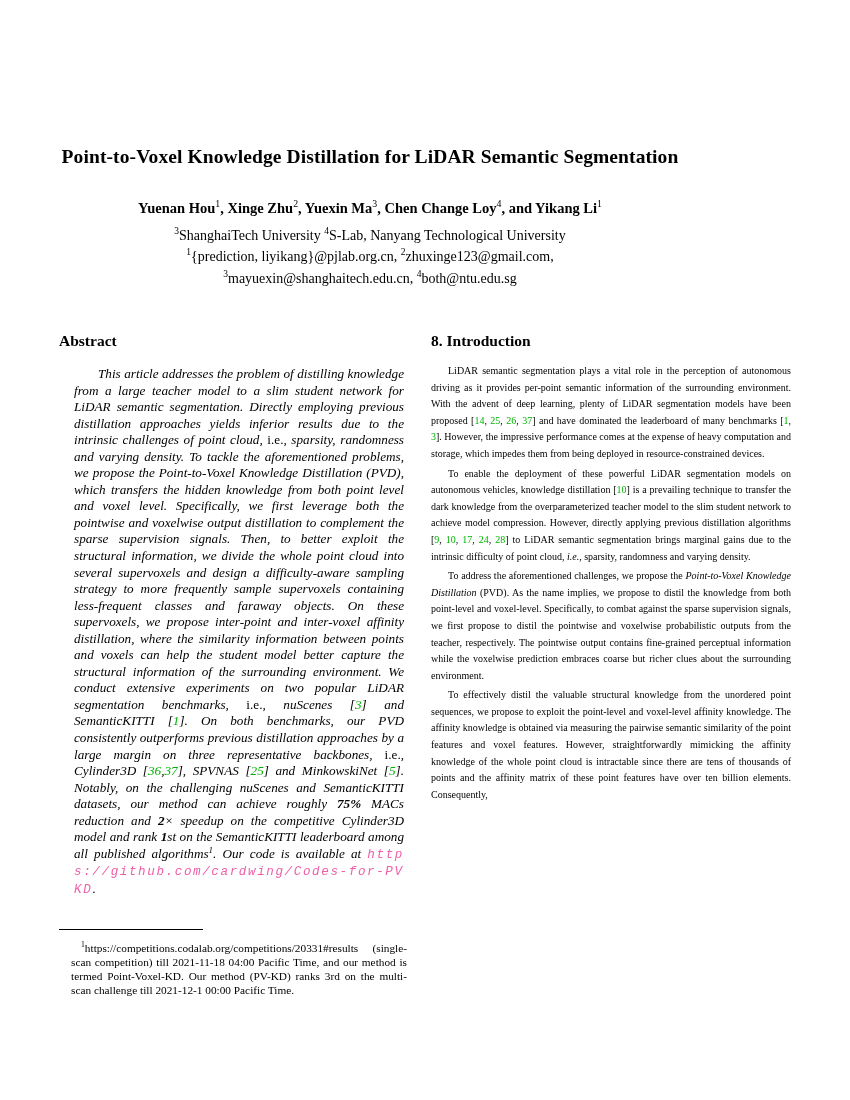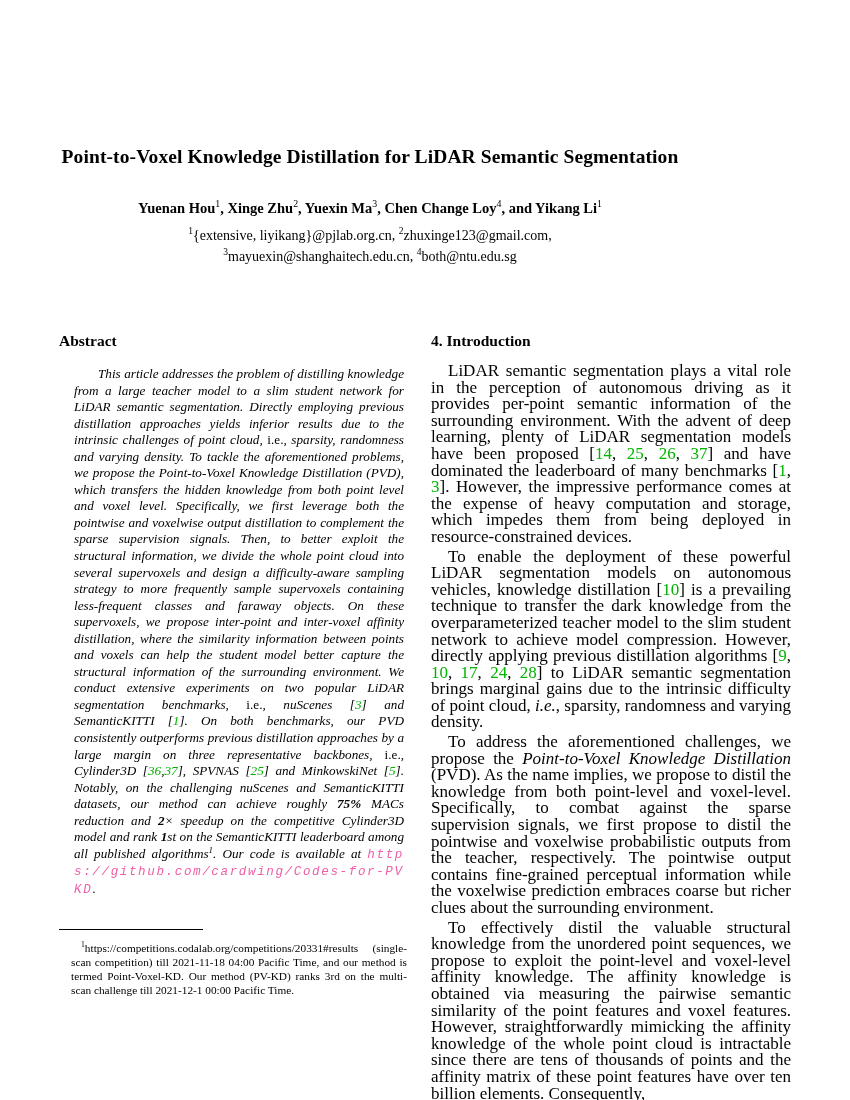--- a/index.html
+++ b/index.html
@@ -23,21 +23,21 @@
   .col-left  { position:absolute; left:59px;  top:332px; width:360px; }
   .col-right { position:absolute; left:431px; top:332px; width:360px; }
 
   .abstract-head { margin:0 0 16px 0; font-size:15.5px; font-weight:bold; }
   .abstract-body {
     margin:15px; font-style:italic; font-size:13.2px; line-height:16.55px;
     text-align:justify; text-indent:24px; hyphens:auto;
   }
   .section-head { margin:0 0 13px 0; font-size:15.5px; font-weight:bold; }
   .body-par {
-    margin:0 0 3px 0; font-size:17px; line-height:16.6px;
+    margin:0 0 3px 0; font-size:10px; line-height:16.6px;
     text-align:justify; text-indent:17px; hyphens:auto;
   }
 
   
   .sg-sup   { font-size:68%; vertical-align:super; line-height:0; }
   .sg-cite  { color:var(--cite); }
   .sg-url   { font-family:"Liberation Mono", monospace; color:var(--url);
               letter-spacing:1.6px; font-size:12.6px; word-break:break-all; }
   .sg-roman { font-style:normal; }
   .sg-it    { font-style:italic; }
@@ -49,31 +49,32 @@
   .footnote-text { margin:12px; font-size:11.3px; line-height:13.9px; text-align:justify; text-indent:10px; }
 </style>
 </head>
 <body>
 
 <div class="page">
 
   <header class="header">
     <h1 class="title">Point-to-Voxel Knowledge Distillation for LiDAR Semantic Segmentation</h1>
     <div class="authors"><span>Yuenan Hou</span><span class="sg-sup">1</span><span>, Xinge Zhu</span><span class="sg-sup">2</span><span>, Yuexin Ma</span><span class="sg-sup">3</span><span>, Chen Change Loy</span><span class="sg-sup">4</span><span>, and Yikang Li</span><span class="sg-sup">1</span></div>
-    <div class="header-line"><span class="sg-sup">1</span><span>{extensive, liyikang}@pjlab.org.cn, </span><span class="sg-sup">2</span><span>zhuxinge123@gmail.com,</span></div>
+    <div class="header-line"><span class="sg-sup">3</span><span>ShanghaiTech University </span><span class="sg-sup">4</span><span>S-Lab, Nanyang Technological University</span></div>
+    <div class="header-line"><span class="sg-sup">1</span><span>{prediction, liyikang}@pjlab.org.cn, </span><span class="sg-sup">2</span><span>zhuxinge123@gmail.com,</span></div>
     <div class="header-line"><span class="sg-sup">3</span><span>mayuexin@shanghaitech.edu.cn, </span><span class="sg-sup">4</span><span>both@ntu.edu.sg</span></div>
   </header>
 
   <section class="col-left">
     <h2 class="abstract-head">Abstract</h2>
     <p class="abstract-body"><span>This article addresses the problem of distilling knowledge from a large teacher model to a slim student network for LiDAR semantic segmentation. Directly employing previous distillation approaches yields inferior results due to the intrinsic challenges of point cloud, </span><span class="sg-roman">i.e.</span><span>, sparsity, randomness and varying density. To tackle the aforementioned problems, we propose the Point-to-Voxel Knowledge Distillation (PVD), which transfers the hidden knowledge from both point level and voxel level. Specifically, we first leverage both the pointwise and voxelwise output distillation to complement the sparse supervision signals. Then, to better exploit the structural information, we divide the whole point cloud into several supervoxels and design a difficulty-aware sampling strategy to more frequently sample supervoxels containing less-frequent classes and faraway objects. On these supervoxels, we propose inter-point and inter-voxel affinity distillation, where the similarity information between points and voxels can help the student model better capture the structural information of the surrounding environment. We conduct extensive experiments on two popular LiDAR segmentation benchmarks, </span><span class="sg-roman">i.e.</span><span>, nuScenes [</span><span class="sg-cite">3</span><span>] and SemanticKITTI [</span><span class="sg-cite">1</span><span>]. On both benchmarks, our PVD consistently outperforms previous distillation approaches by a large margin on three representative backbones, </span><span class="sg-roman">i.e.</span><span>, Cylinder3D [</span><span class="sg-cite">36</span><span>,</span><span class="sg-cite">37</span><span>], SPVNAS [</span><span class="sg-cite">25</span><span>] and MinkowskiNet [</span><span class="sg-cite">5</span><span>]. Notably, on the challenging nuScenes and SemanticKITTI datasets, our method can achieve roughly </span><span class="sg-bi">75%</span><span> MACs reduction and </span><span class="sg-bi">2</span><span>× speedup on the competitive Cylinder3D model and rank </span><span class="sg-bi">1</span><span>st on the SemanticKITTI leaderboard among all published algorithms</span><span class="sg-sup">1</span><span>. Our code is available at </span><span class="sg-url">https://github.com/cardwing/Codes-for-PVKD</span><span class="sg-roman">.</span></p>
   </section>
 
   <section class="col-right">
-    <h2 class="section-head">4. Introduction</h2>
+    <h2 class="section-head">8. Introduction</h2>
     <p class="body-par"><span>LiDAR semantic segmentation plays a vital role in the perception of autonomous driving as it provides per-point semantic information of the surrounding environment. With the advent of deep learning, plenty of LiDAR segmentation models have been proposed [</span><span class="sg-cite">14</span><span>, </span><span class="sg-cite">25</span><span>, </span><span class="sg-cite">26</span><span>, </span><span class="sg-cite">37</span><span>] and have dominated the leaderboard of many benchmarks [</span><span class="sg-cite">1</span><span>, </span><span class="sg-cite">3</span><span>]. However, the impressive performance comes at the expense of heavy computation and storage, which impedes them from being deployed in resource-constrained devices.</span></p>
     <p class="body-par"><span>To enable the deployment of these powerful LiDAR segmentation models on autonomous vehicles, knowledge distillation [</span><span class="sg-cite">10</span><span>] is a prevailing technique to transfer the dark knowledge from the overparameterized teacher model to the slim student network to achieve model compression. However, directly applying previous distillation algorithms [</span><span class="sg-cite">9</span><span>, </span><span class="sg-cite">10</span><span>, </span><span class="sg-cite">17</span><span>, </span><span class="sg-cite">24</span><span>, </span><span class="sg-cite">28</span><span>] to LiDAR semantic segmentation brings marginal gains due to the intrinsic difficulty of point cloud, </span><span class="sg-it">i.e.</span><span>, sparsity, randomness and varying density.</span></p>
     <p class="body-par"><span>To address the aforementioned challenges, we propose the </span><span class="sg-it">Point-to-Voxel Knowledge Distillation</span><span> (PVD). As the name implies, we propose to distil the knowledge from both point-level and voxel-level. Specifically, to combat against the sparse supervision signals, we first propose to distil the pointwise and voxelwise probabilistic outputs from the teacher, respectively. The pointwise output contains fine-grained perceptual information while the voxelwise prediction embraces coarse but richer clues about the surrounding environment.</span></p>
     <p class="body-par"><span>To effectively distil the valuable structural knowledge from the unordered point sequences, we propose to exploit the point-level and voxel-level affinity knowledge. The affinity knowledge is obtained via measuring the pairwise semantic similarity of the point features and voxel features. However, straightforwardly mimicking the affinity knowledge of the whole point cloud is intractable since there are tens of thousands of points and the affinity matrix of these point features have over ten billion elements. Consequently,</span></p>
   </section>
 
   <footer class="footnote">
     <div class="footnote-rule"></div>
     <p class="footnote-text"><span class="sg-sup">1</span><span>https://competitions.codalab.org/competitions/20331#results (single-scan competition) till 2021-11-18 04:00 Pacific Time, and our method is termed Point-Voxel-KD. Our method (PV-KD) ranks 3rd on the multi-scan challenge till 2021-12-1 00:00 Pacific Time.</span></p>
   </footer>

